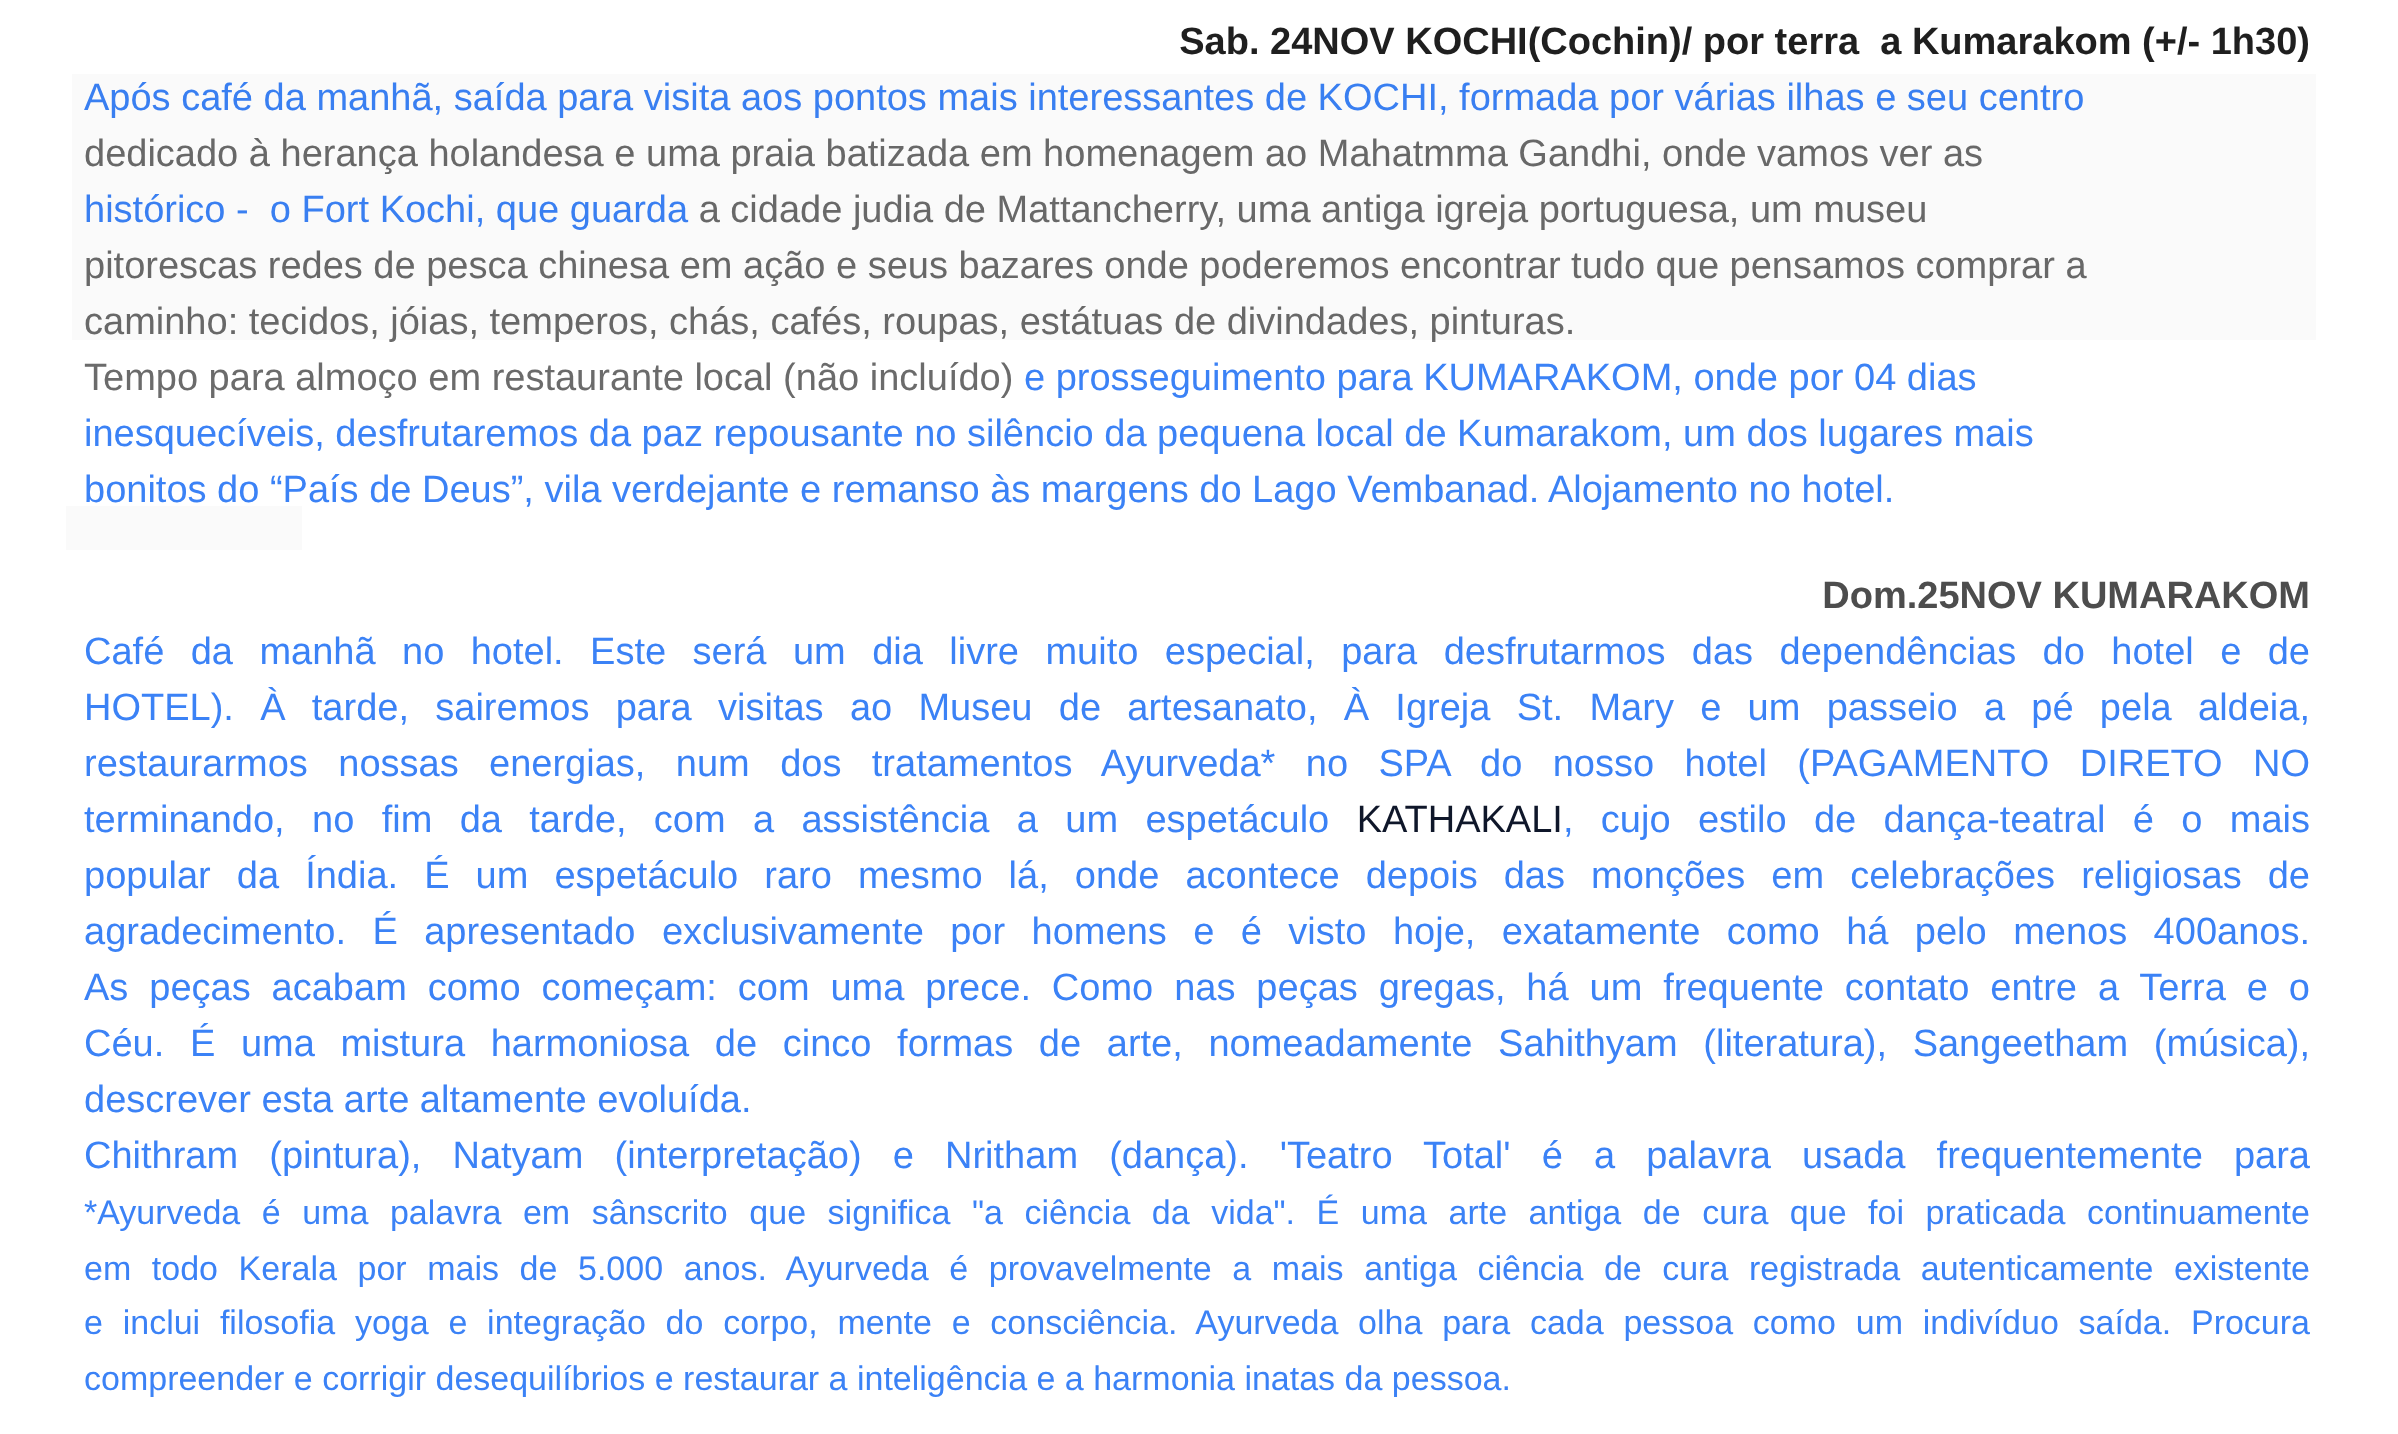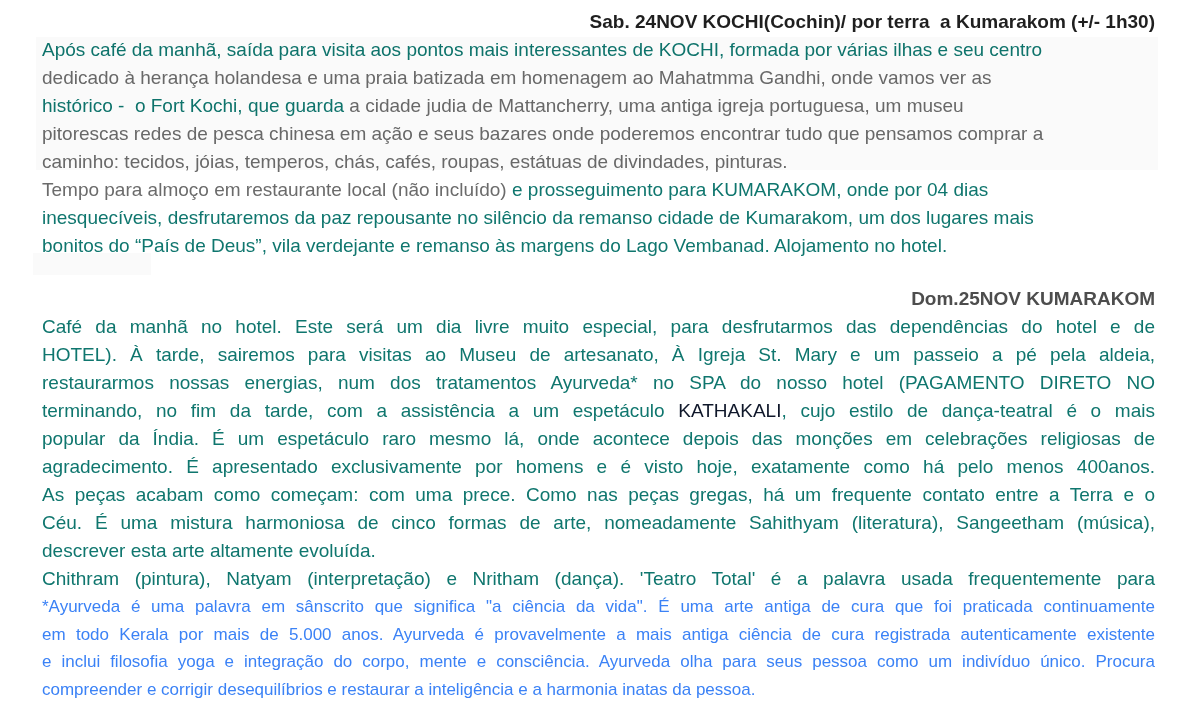--- a/index.html
+++ b/index.html
@@ -47,42 +47,42 @@
   }
   .line.justify {
     text-align: justify;
     text-align-last: justify;
   }
   .section-gap { height: 25px; }
   .footnote .line {
     font-size: 17px;
     line-height: 27.5px;
   }
-  .run-black      { color: #0f766e; }
+  .run-black      { color: #3b82f6; }
   .run-black-bold { color: #0f172a; font-weight: normal; }
   .run-gray       { color: #6b6b6b; }
   .run-blue       { color: #3b82f6; }
 </style>
 </head>
 <body>
 
 <div class="doc">
   <div class="scan-band band-1"></div>
   <div class="scan-band band-2"></div>
 
   <div>
     <div class="heading heading-black">Sab. 24NOV KOCHI(Cochin)/ por terra  a Kumarakom (+/- 1h30)</div>
     <div>
         <div class="line left"><span class="run-black">Após café da manhã, saída para visita aos pontos mais interessantes de KOCHI, formada por várias ilhas e seu centro</span></div>
         <div class="line left"><span class="run-gray">dedicado à herança holandesa e uma praia batizada em homenagem ao Mahatmma Gandhi, onde vamos ver as</span></div>
         <div class="line left"><span class="run-black">histórico -  o Fort Kochi, que guarda </span><span class="run-gray">a cidade judia de Mattancherry, uma antiga igreja portuguesa, um museu</span></div>
         <div class="line left"><span class="run-gray">pitorescas redes de pesca chinesa em ação e seus bazares onde poderemos encontrar tudo que pensamos comprar a</span></div>
         <div class="line left"><span class="run-gray">caminho: tecidos, jóias, temperos, chás, cafés, roupas, estátuas de divindades, pinturas.</span></div>
         <div class="line left"><span class="run-gray">Tempo para almoço em restaurante local (não incluído) </span><span class="run-black">e prosseguimento para KUMARAKOM, onde por 04 dias</span></div>
-        <div class="line left"><span class="run-black">inesquecíveis, desfrutaremos da paz repousante no silêncio da remanso cidade de Kumarakom, um dos lugares mais</span></div>
+        <div class="line left"><span class="run-black">inesquecíveis, desfrutaremos da paz repousante no silêncio da pequena local de Kumarakom, um dos lugares mais</span></div>
         <div class="line left"><span class="run-black">bonitos do “País de Deus”, vila verdejante e remanso às margens do Lago Vembanad. Alojamento no hotel.</span></div>
       </div>
   </div>
 
   <div class="section-gap"></div>
 
   <div>
     <div class="heading heading-gray">Dom.25NOV KUMARAKOM</div>
     <div>
         <div class="line justify"><span class="run-black">Café da manhã no hotel. Este será um dia livre muito especial, para desfrutarmos das dependências do hotel e de</span></div>
@@ -95,17 +95,17 @@
         <div class="line justify"><span class="run-black">Céu. É uma mistura harmoniosa de cinco formas de arte, nomeadamente Sahithyam (literatura), Sangeetham (música),</span></div>
         <div class="line left"><span class="run-black">descrever esta arte altamente evoluída.</span></div>
         <div class="line justify"><span class="run-black">Chithram (pintura), Natyam (interpretação) e Nritham (dança). 'Teatro Total' é a palavra usada frequentemente para</span></div>
       </div>
   </div>
 
   <div class="footnote">
     <div>
         <div class="line justify"><span class="run-blue">*Ayurveda é uma palavra em sânscrito que significa "a ciência da vida". É uma arte antiga de cura que foi praticada continuamente</span></div>
         <div class="line justify"><span class="run-blue">em todo Kerala por mais de 5.000 anos. Ayurveda é provavelmente a mais antiga ciência de cura registrada autenticamente existente</span></div>
-        <div class="line justify"><span class="run-blue">e inclui filosofia yoga e integração do corpo, mente e consciência. Ayurveda olha para seus pessoa como um indivíduo único. Procura</span></div>
+        <div class="line justify"><span class="run-blue">e inclui filosofia yoga e integração do corpo, mente e consciência. Ayurveda olha para cada pessoa como um indivíduo saída. Procura</span></div>
         <div class="line left"><span class="run-blue">compreender e corrigir desequilíbrios e restaurar a inteligência e a harmonia inatas da pessoa.</span></div>
       </div>
   </div>
 </div>
 
 </body></html>

